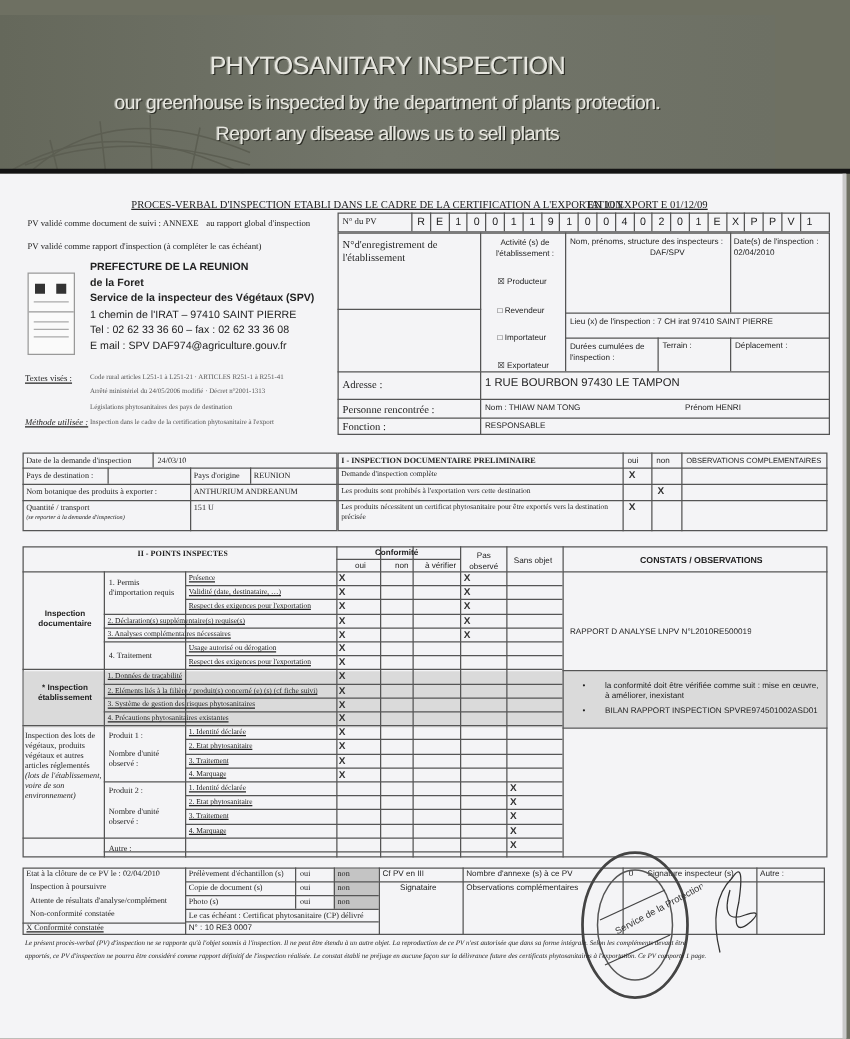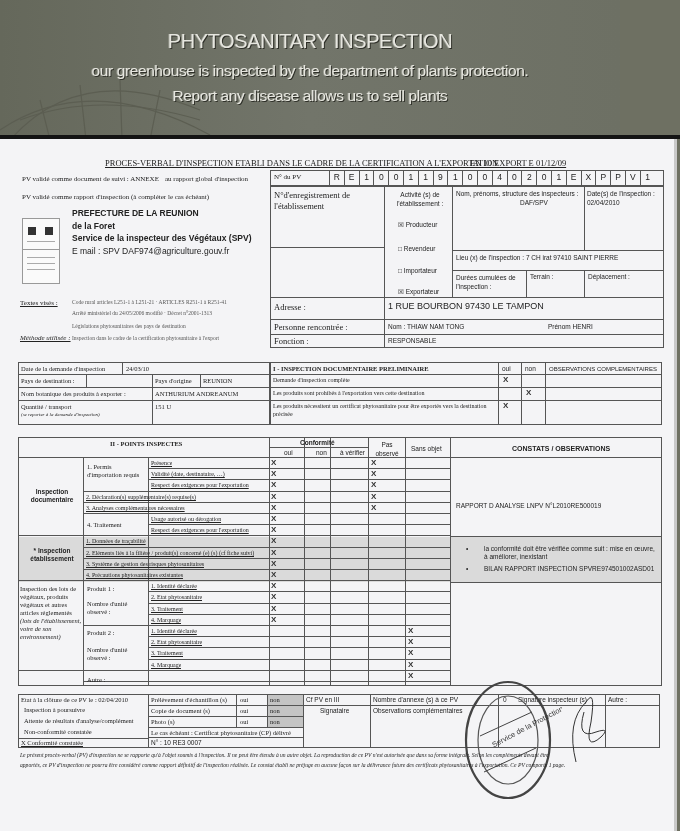--- a/index.html
+++ b/index.html
@@ -1,18 +1,18 @@
 <!DOCTYPE html>
 <html><head>
 <meta charset="utf-8">
 <style>
 *{box-sizing:border-box;margin:0;padding:0}
 html,body{width:680px;height:831px;overflow:hidden;background:#6e7062}
 body{font-family:"Liberation Serif",serif;color:#222;position:relative}
-#banner{position:absolute;left:0;top:0;width:620px;height:138px;background:linear-gradient(90deg,#65685b 0%,#72756a 50%,#6d7064 100%);overflow:hidden}
+#banner{position:absolute;left:0;top:12px;width:620px;height:138px;background:linear-gradient(90deg,#65685b 0%,#72756a 50%,#6d7064 100%);overflow:hidden}
 #banner .deco{position:absolute;left:0;top:50px}
 #banner .t{position:absolute;width:100%;text-align:center;font-family:"Liberation Sans",sans-serif;color:#e6e6df;text-shadow:1px 1px 0 #2f3029,-1px 0 0 #9a9c92;letter-spacing:-0.4px}
 #b-title{top:30px;font-size:20px}
 #b-sub1{top:62px;font-size:15.5px}
 #b-sub2{top:87px;font-size:15.5px}
 #sep{position:absolute;left:0;top:135px;width:680px;height:4px;background:#141414}
 #paper{position:absolute;left:0;top:139px;width:680px;height:692px;background:#f4f4f6;border-right:3px solid #c9c9c9}
 .abs{position:absolute}
 .s{font-family:"Liberation Sans",sans-serif}
 .tiny{font-size:5.5px;color:#555}
@@ -67,20 +67,22 @@
     <div style="position:absolute;left:0;top:30px;width:36px;height:1px;background:#999"></div>
     <div style="position:absolute;left:4px;top:38px;width:28px;height:1px;background:#aaa"></div>
     <div style="position:absolute;left:4px;top:44px;width:28px;height:1px;background:#aaa"></div>
     <div style="position:absolute;left:4px;top:50px;width:28px;height:1px;background:#aaa"></div>
   </div>
 
   <div class="abs s" style="left:72px;top:207px;line-height:12.5px;font-size:8.5px">
     <div class="bold">PREFECTURE DE LA REUNION</div>
     <div class="bold">de la Foret</div>
     <div class="bold">Service de la inspecteur des Végétaux (SPV)</div>
+    <div>1 chemin de l'IRAT – 97410 SAINT PIERRE</div>
+    <div>Tel : 02 62 33 36 60 – fax : 02 62 33 36 08</div>
     <div>E mail : SPV DAF974@agriculture.gouv.fr</div>
   </div>
 
   <div class="abs u sm" style="left:20px;top:299px;">Textes visés :</div>
   <div class="abs tiny" style="left:72px;top:299px">Code rural articles L251-1 à L251-21 · ARTICLES R251-1 à R251-41</div>
   <div class="abs tiny" style="left:72px;top:310px">Arrêté ministériel du 24/05/2006 modifié · Décret n°2001-1313</div>
   <div class="abs tiny" style="left:72px;top:323px">Législations phytosanitaires des pays de destination</div>
   <div class="abs u sm" style="left:20px;top:334px;font-style:italic">Méthode utilisée :</div>
   <div class="abs tiny" style="left:72px;top:335px">Inspection dans le cadre de la certification phytosanitaire à l'export</div>
 

